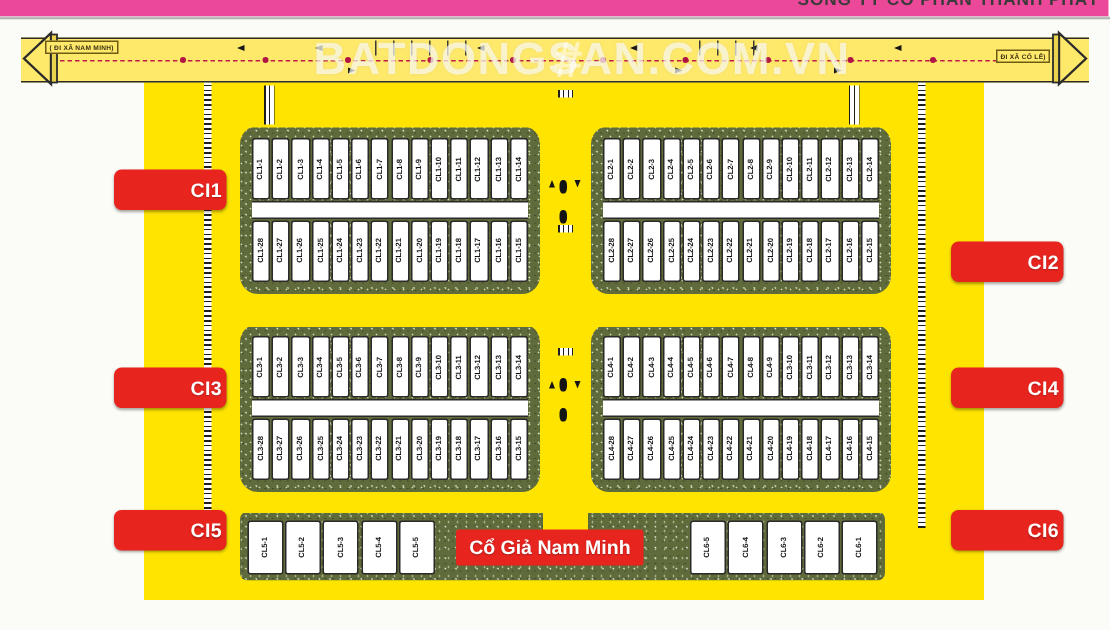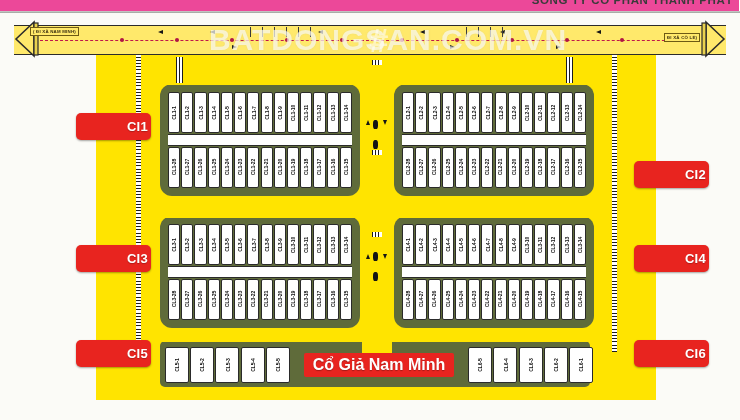--- a/index.html
+++ b/index.html
@@ -156,21 +156,21 @@
     display:flex;align-items:center;
   }
   .bottom-plots{display:flex;gap:1.2px;height:100%;}
   .bottom-plots .plot{width:22px;}
   .title-box{
     flex:0 0 auto;margin:0 14px;
     background:#e8241f;border-radius:2px;
     padding:3px 9px;
   }
   .title-box span{
-    color:#ffffff;font-size:16px;font-weight:bold;white-space:nowrap;
+    color:#ffffff;font-size:13px;font-weight:bold;white-space:nowrap;
     text-shadow:0 1px 1px rgba(0,0,0,.3);
   }
   .spacer{flex:1 1 auto;}
 
   
   .ar{
     position:absolute;width:0;height:0;
   }
   .ar.up{border-left:2.4px solid transparent;border-right:2.4px solid transparent;border-bottom:5px solid #151515;}
   .ar.down{border-left:2.4px solid transparent;border-right:2.4px solid transparent;border-top:5px solid #151515;}

